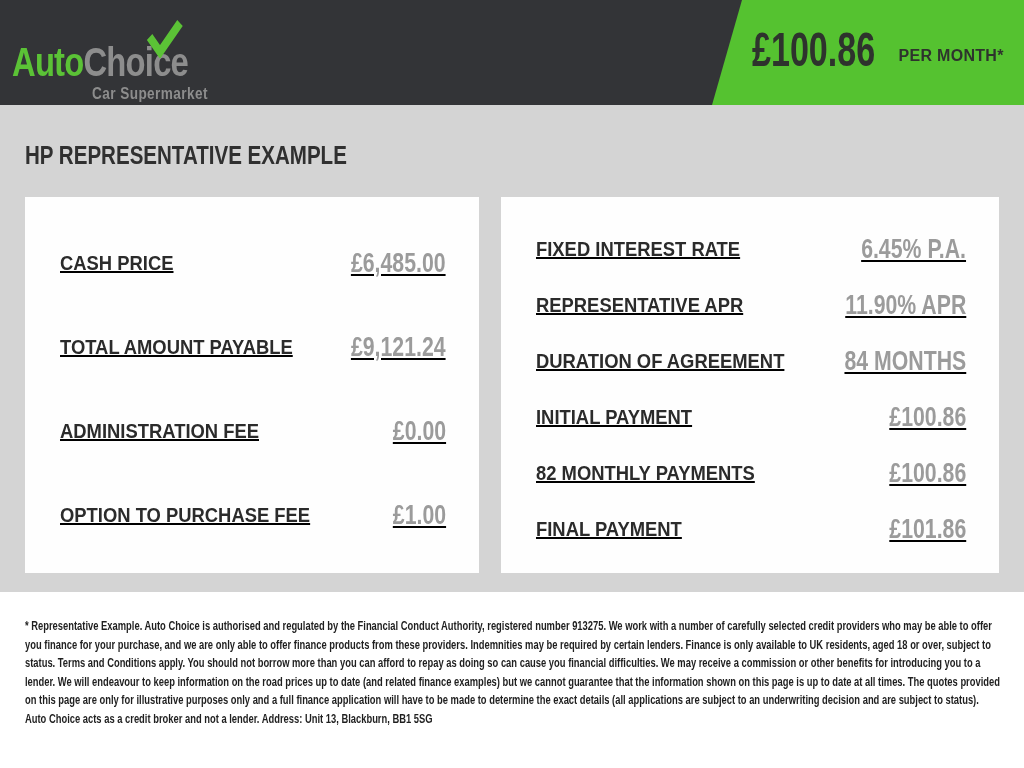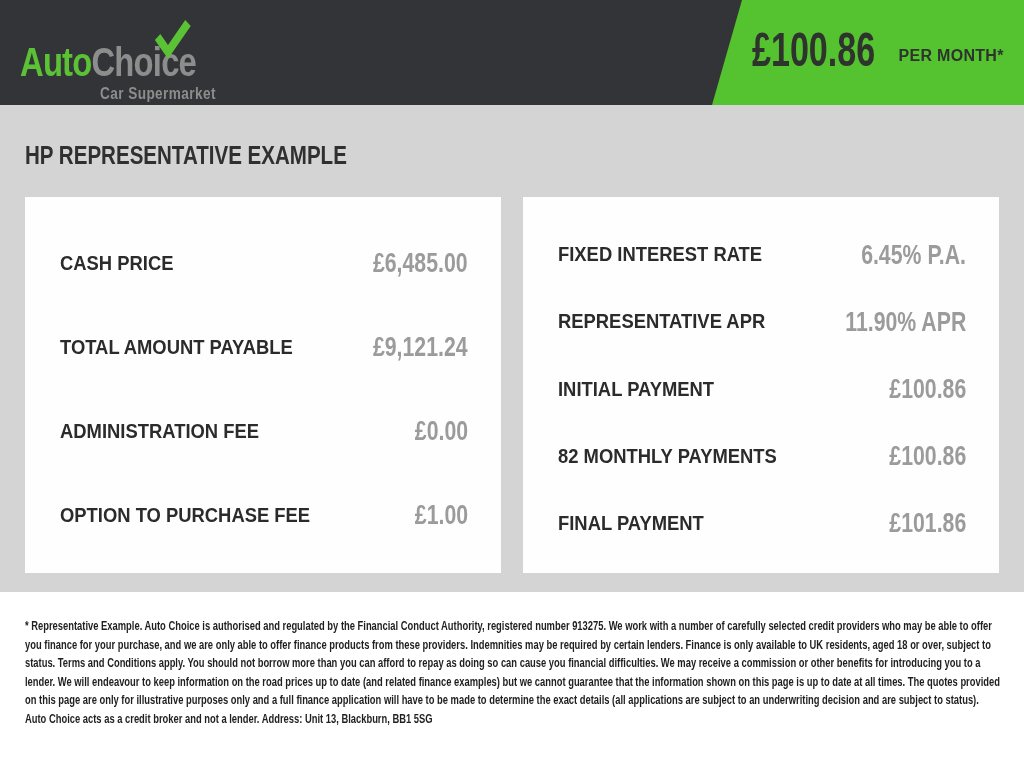--- a/index.html
+++ b/index.html
@@ -13,21 +13,21 @@
   }
 
   
   .header {
     position: relative;
     width: 1024px; height: 105px;
     background: #333437;
     overflow: hidden;
   }
   .logo {
-    position: absolute; left: 20px; top: 42px;
+    position: absolute; left: 12px; top: 42px;
     cursor: pointer;
   }
   .logo-text {
     position: relative;
     font-size: 41px; line-height: 1;
     letter-spacing: -1px;
     transform: scaleX(0.8); transform-origin: left top;
     white-space: nowrap;
   }
   .logo-auto   { color: #5bc236; }
@@ -77,20 +77,21 @@
   .page-title span {
     display: inline-block;
     font-size: 26px; line-height: 1.15;
     color: #303030;
     transform: scaleX(0.79); transform-origin: left center;
     white-space: nowrap;
   }
   .cards {
     display: flex; gap: 22px;
     margin: 25px 25px 0 25px;
+    text-decoration: underline;
   }
   .card {
     flex: 1 1 0;
     height: 376px;
     background: #fefefe;
     padding: 24px 33px 16px 35px;
     display: flex; flex-direction: column;
   }
   .finance-row {
     flex: 1 1 0;
@@ -166,20 +167,24 @@
     <section class="card">
       <div class="finance-row">
         <span class="row-label">FIXED INTEREST RATE</span>
         <span class="row-value">6.45% P.A.</span>
       </div>
       <div class="finance-row">
         <span class="row-label">REPRESENTATIVE APR</span>
         <span class="row-value">11.90% APR</span>
       </div>
       <div class="finance-row">
+        <span class="row-label">DURATION OF AGREEMENT</span>
+        <span class="row-value">84 MONTHS</span>
+      </div>
+      <div class="finance-row">
         <span class="row-label">INITIAL PAYMENT</span>
         <span class="row-value">£100.86</span>
       </div>
       <div class="finance-row">
         <span class="row-label">82 MONTHLY PAYMENTS</span>
         <span class="row-value">£100.86</span>
       </div>
       <div class="finance-row">
         <span class="row-label">FINAL PAYMENT</span>
         <span class="row-value">£101.86</span>

